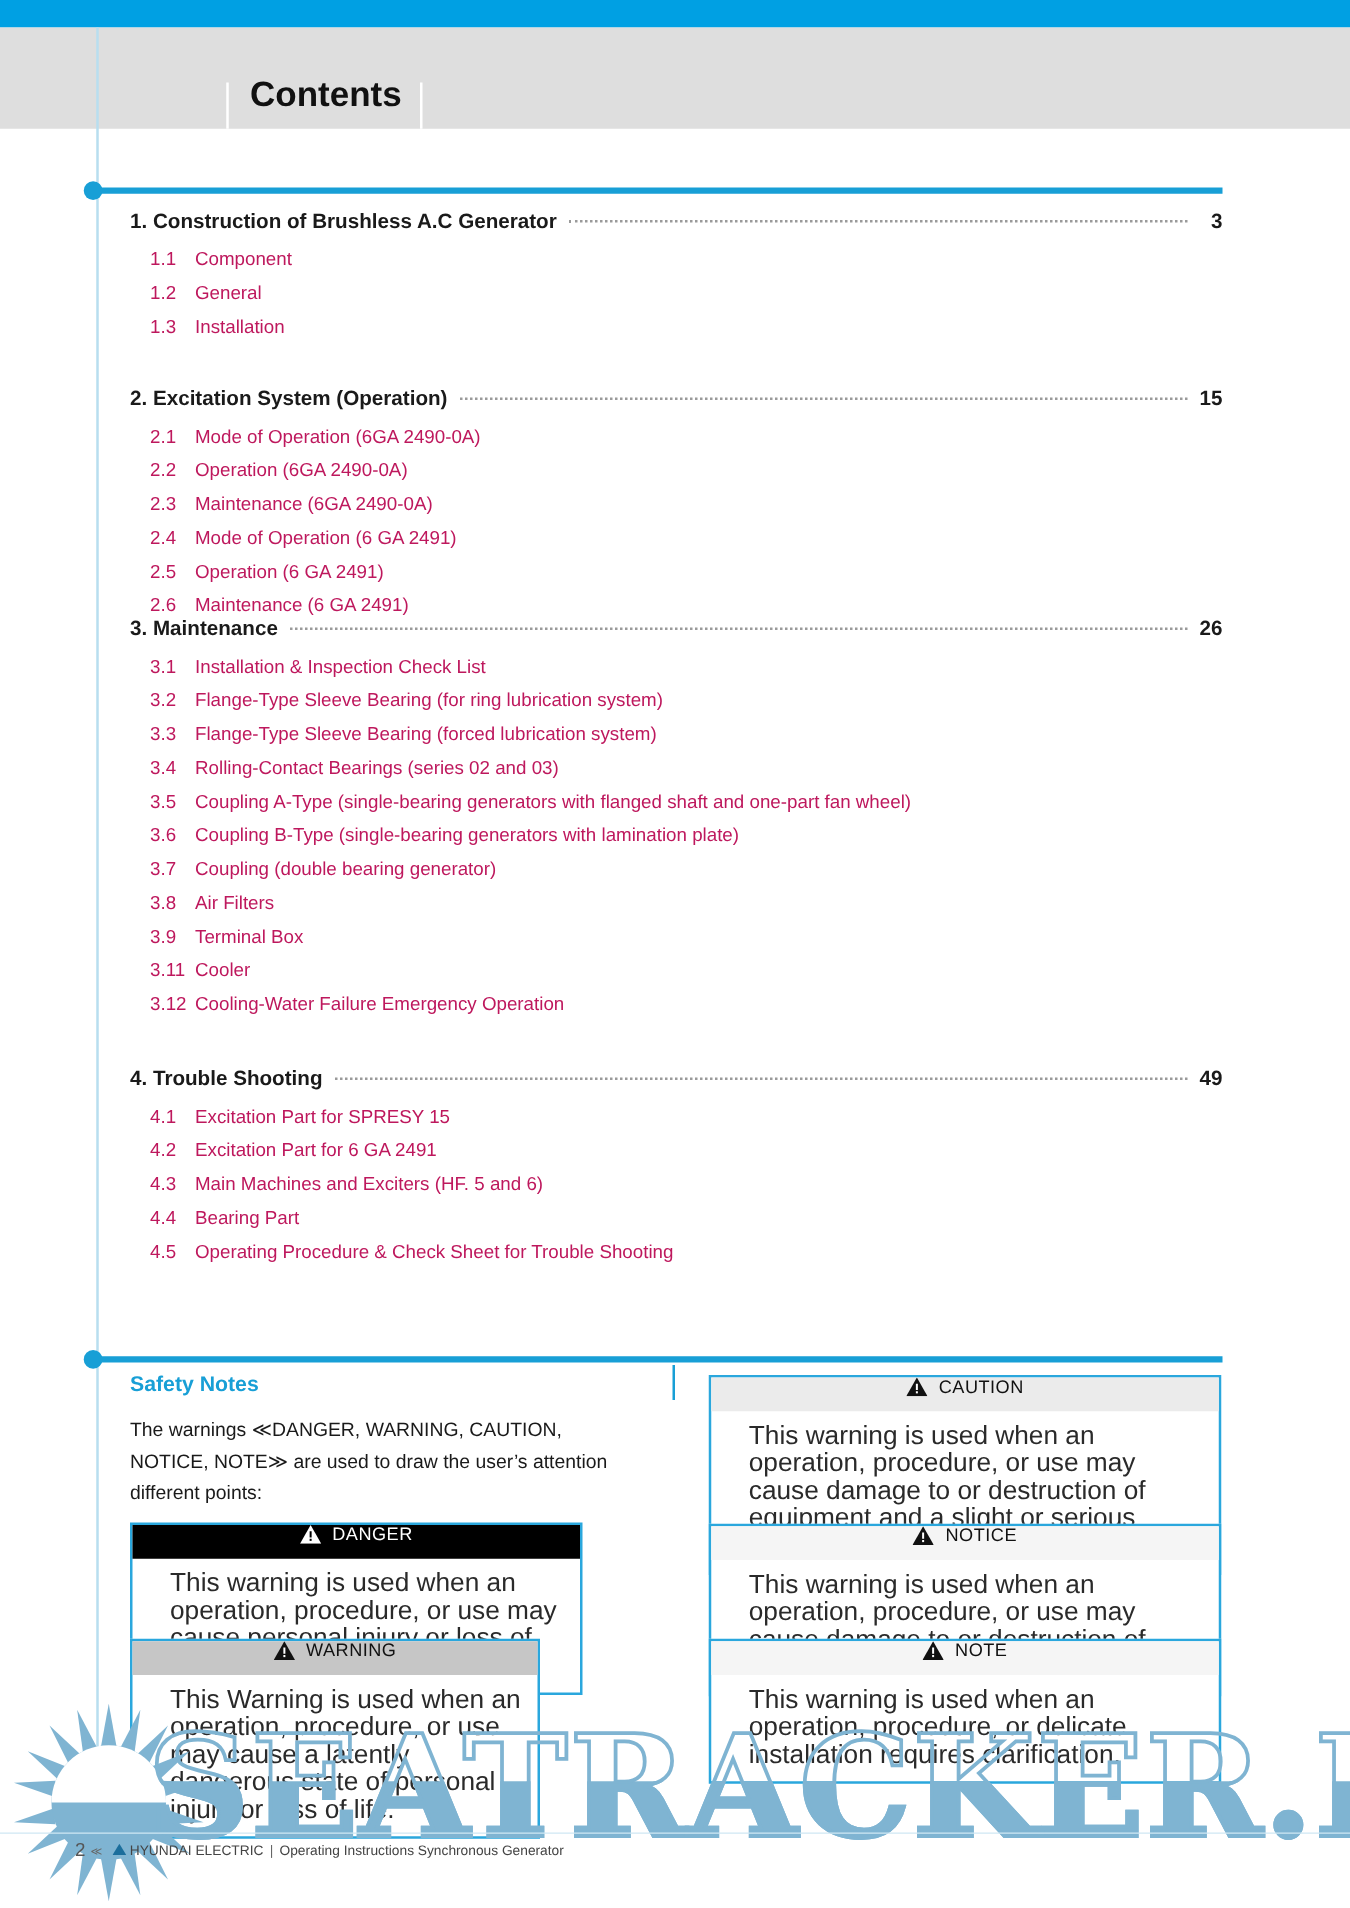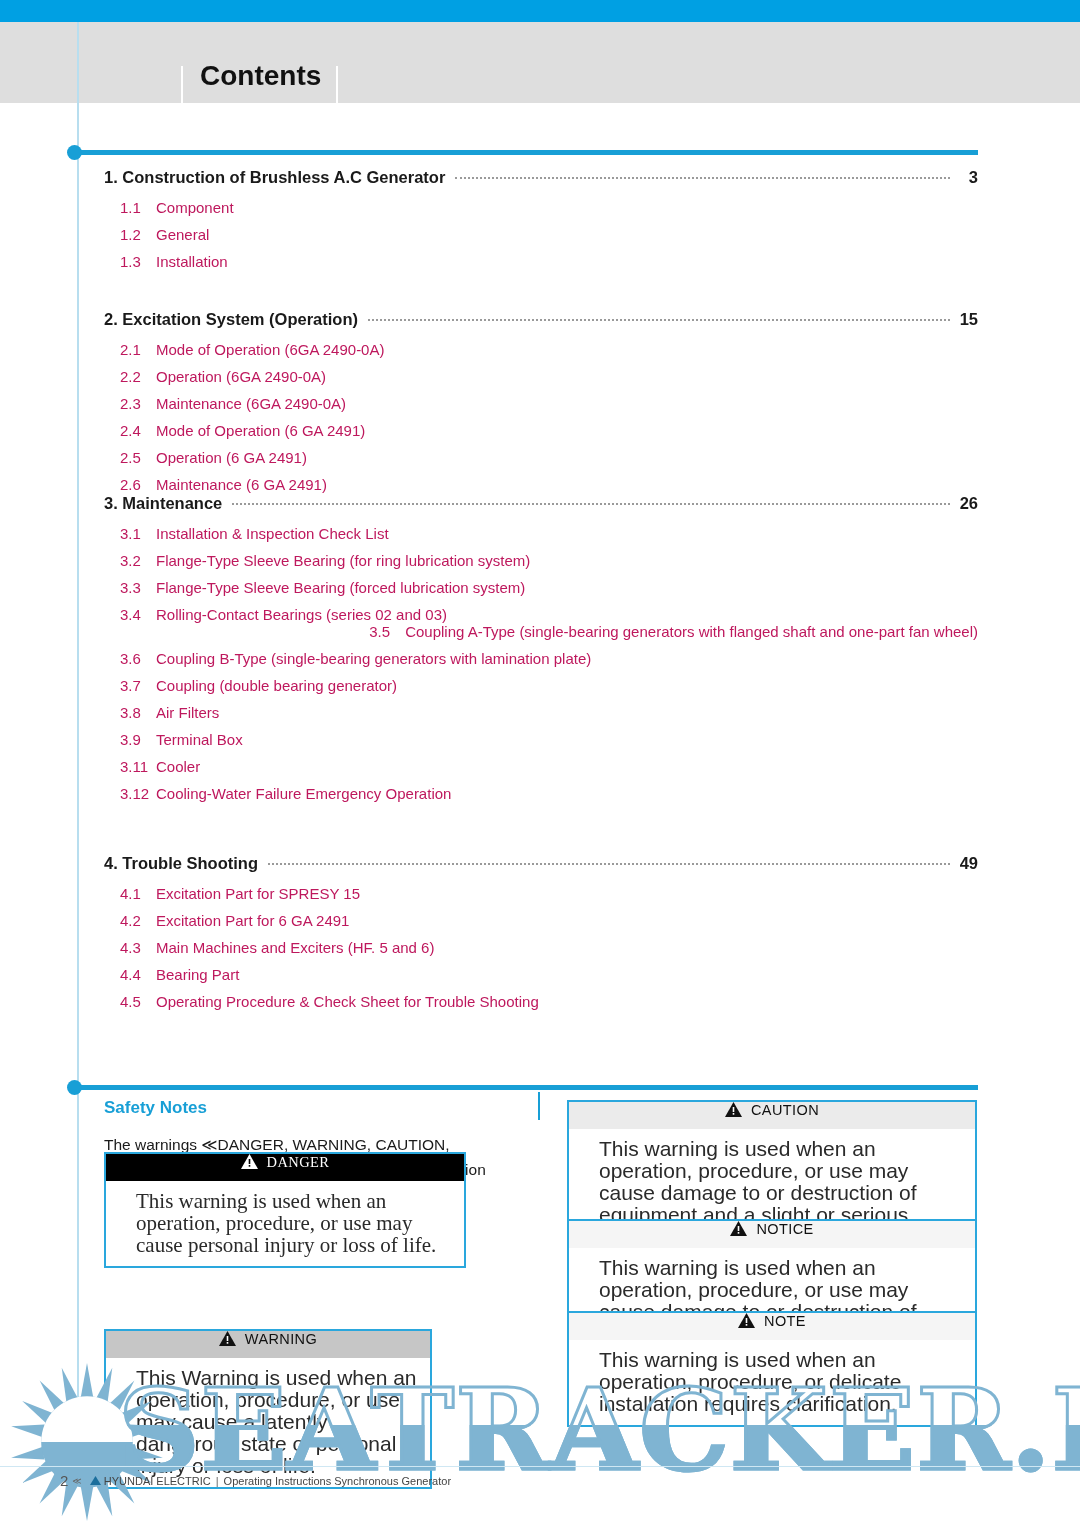--- a/index.html
+++ b/index.html
@@ -186,21 +186,21 @@
         <span>Flange-Type Sleeve Bearing (for ring lubrication system)</span>
       </div>
       <div class="toc-sub" style="margin-top: 10px; margin-left: 16px;">
         <span class="num">3.3</span>
         <span>Flange-Type Sleeve Bearing (forced lubrication system)</span>
       </div>
       <div class="toc-sub" style="margin-top: 10px; margin-left: 16px;">
         <span class="num">3.4</span>
         <span>Rolling-Contact Bearings (series 02 and 03)</span>
       </div>
-      <div class="toc-sub" style="margin-top: 0; margin-left: 16px; justify-content: flex-end;">
+      <div class="toc-sub" style="margin-top: 10px; margin-left: 16px;">
         <span class="num">3.5</span>
         <span>Coupling A-Type (single-bearing generators with flanged shaft and one-part fan wheel)</span>
       </div>
       <div class="toc-sub" style="margin-top: 10px; margin-left: 16px;">
         <span class="num">3.6</span>
         <span>Coupling B-Type (single-bearing generators with lamination plate)</span>
       </div>
       <div class="toc-sub" style="margin-top: 10px; margin-left: 16px;">
         <span class="num">3.7</span>
         <span>Coupling (double bearing generator)</span>
@@ -254,35 +254,35 @@
 <div class="rule" id="rule-safety">
   <span class="dot"></span>
 </div>
 <div class="col-divider"></div>
 
 <div class="safety-wrap">
   <div class="safety-title">Safety Notes</div>
   <p class="safety-intro">The warnings ≪DANGER, WARNING, CAUTION, NOTICE, NOTE≫ are used to draw the user’s attention different points:</p>
 </div>
 
-<div class="box" style="left:104px; top:1152px; width:362px;font-family:Liberation Serif, serif;">
+<div class="box" style="left:104px; top:1218px; width:362px;">
   <div class="box-head black">
     <span class="tri">
       <svg width="17" height="15" viewBox="0 0 17 15">
           <polygon points="8.5,0 17,15 0,15" fill="#ffffff"></polygon>
           <rect x="7.7" y="5" width="1.6" height="5" fill="#000000"></rect>
           <rect x="7.7" y="11" width="1.6" height="1.7" fill="#000000"></rect>
         </svg>
     </span>
     <span>DANGER</span>
   </div>
   <div class="box-body">This warning is used when an operation, procedure, or use may cause personal injury or loss of life.</div>
 </div>
 
-<div class="box" style="left:104px; top:1311px; width:328px;margin-top:18px;">
+<div class="box" style="left:104px; top:1311px; width:328px;">
   <div class="box-head gray">
     <span class="tri">
       <svg width="17" height="15" viewBox="0 0 17 15">
           <polygon points="8.5,0 17,15 0,15" fill="#111111"></polygon>
           <rect x="7.7" y="5" width="1.6" height="5" fill="#ffffff"></rect>
           <rect x="7.7" y="11" width="1.6" height="1.7" fill="#ffffff"></rect>
         </svg>
     </span>
     <span>WARNING</span>
   </div>

